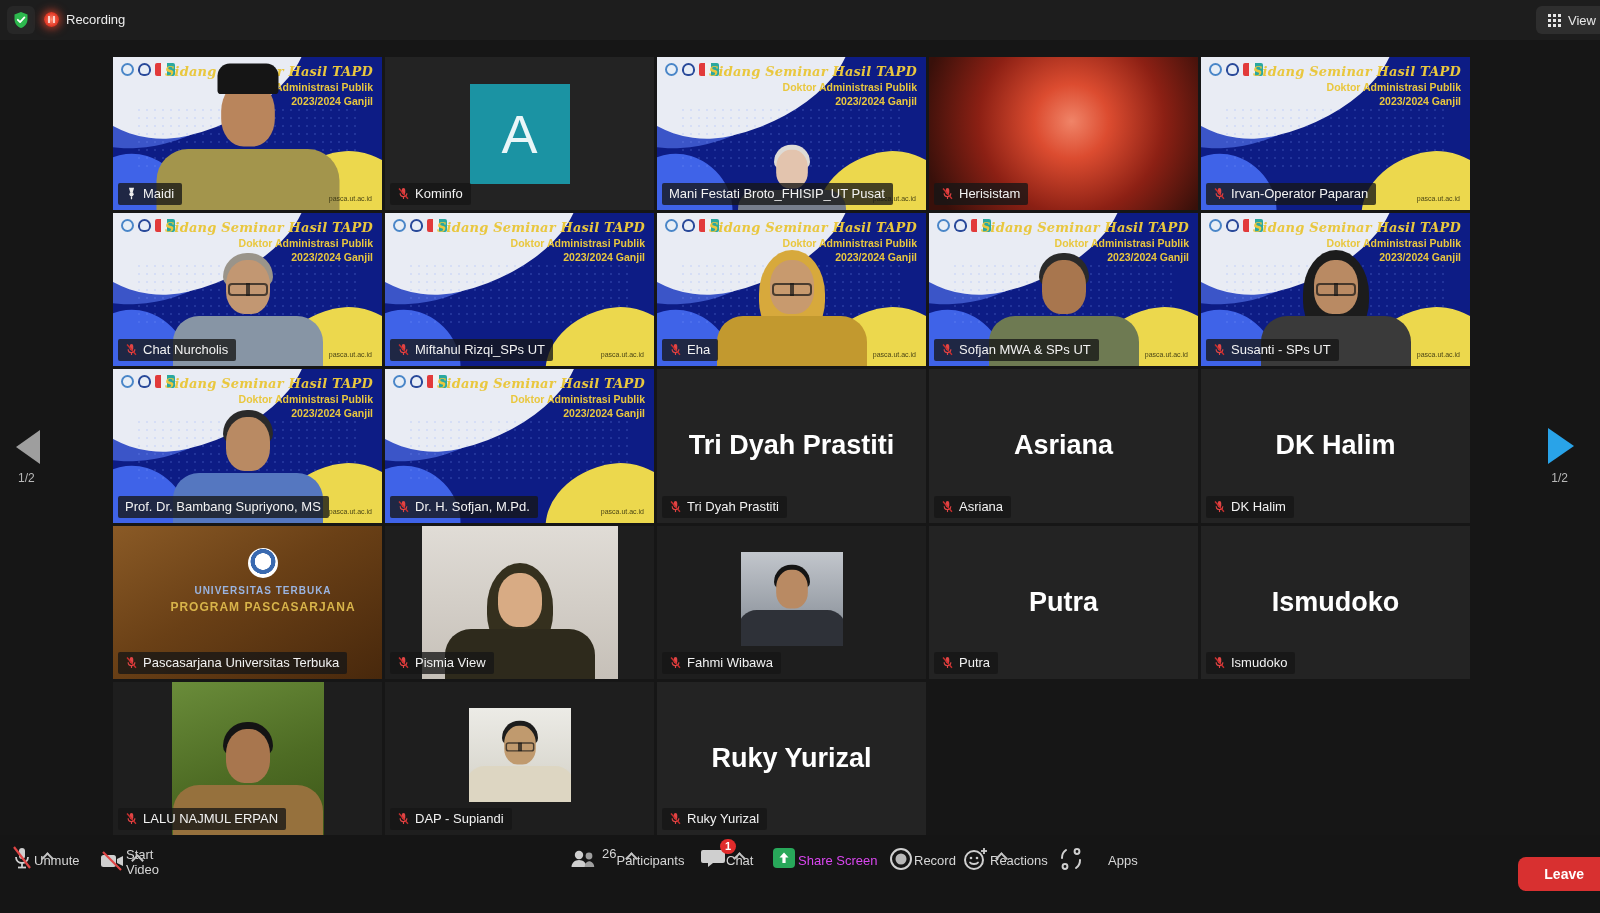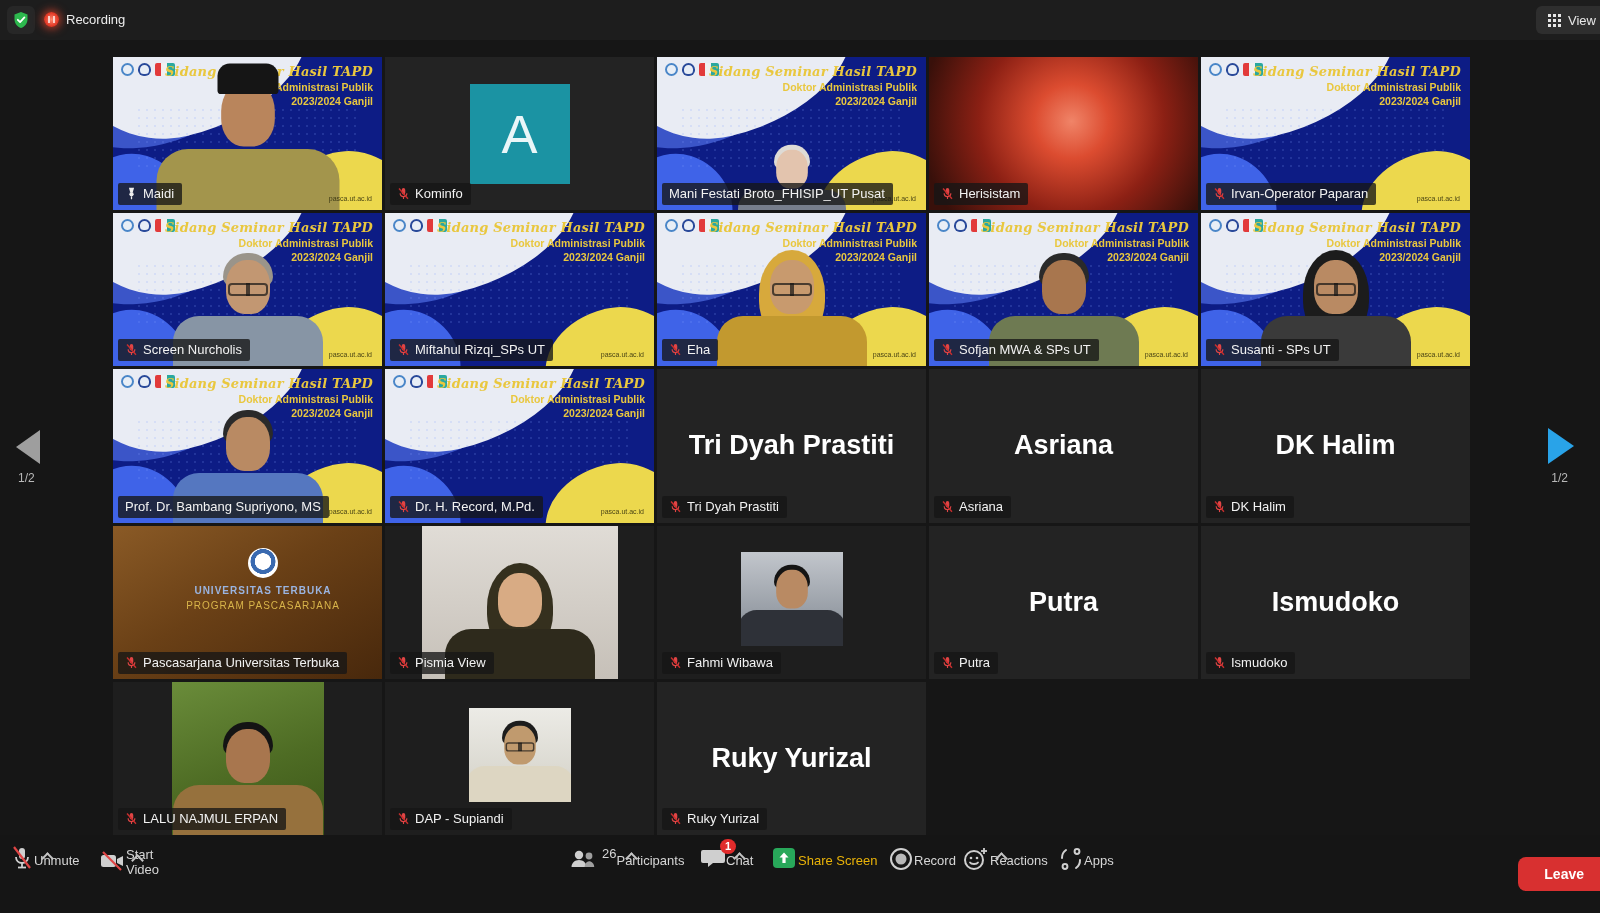--- a/index.html
+++ b/index.html
@@ -85,21 +85,21 @@
   .photo-arie .ph{width:100px;background:linear-gradient(180deg,#dcd6cc,#b8b2a6);}
   .photo-pismia .ph{width:196px;background:linear-gradient(180deg,#e0dcd6,#c6c0b8);}
   .photo-fahmi .ph{width:102px;top:26px;bottom:33px;background:linear-gradient(180deg,#c2c6cc 0%,#9aa0a8 60%,#787e86 100%);}
   .photo-dap .ph{width:102px;top:26px;bottom:33px;background:linear-gradient(180deg,#ecebe6,#d2d0c6);}
   .photo-lalu .ph{width:152px;background:linear-gradient(160deg,#6a8c3a 0%,#4e6c24 55%,#3c5618 100%);}
   .photo-campus{background:linear-gradient(150deg,#8a5a26 0%,#6a4016 45%,#48280c 100%);}
   .campus-inner{position:absolute;left:0;right:0;top:22px;text-align:center;margin-left:31px;}
   .ut-logo{width:30px;height:30px;margin:0 auto 7px;border-radius:50%;
            background:radial-gradient(circle at 50% 45%,#ffffff 0 36%,#3a6ab0 38% 55%,#ffffff 57% 100%);}
   .ct1{font-size:10px;font-weight:bold;color:#9ab4e0;letter-spacing:1px;}
-  .ct2{font-size:10px;font-weight:normal;color:#d8b44a;letter-spacing:1px;margin-top:4px;}
+  .ct2{font-size:12px;font-weight:bold;color:#d8b44a;letter-spacing:1px;margin-top:4px;}
 
   
   .arrow-left{position:absolute;left:16px;top:430px;width:0;height:0;
               border-top:17px solid transparent;border-bottom:17px solid transparent;
               border-right:24px solid #9e9e9e;z-index:15;}
   .page-label-left{position:absolute;left:18px;top:471px;font-size:12px;color:#b8b8b8;z-index:15;}
   .arrow-right{position:absolute;right:26px;top:428px;width:0;height:0;
                border-top:18px solid transparent;border-bottom:18px solid transparent;
                border-left:26px solid #29a3e8;z-index:15;}
   .page-label-right{position:absolute;right:32px;top:471px;font-size:12px;color:#b8b8b8;z-index:15;}
@@ -108,21 +108,21 @@
   .toolbar{position:absolute;left:0;right:0;bottom:0;height:78px;background:#151515;z-index:20;}
   .titem{position:absolute;top:9px;display:flex;flex-direction:row;align-items:center;
          color:#d6d6d6;font-size:13px;}
   .titem .icon-row{height:30px;display:flex;align-items:center;gap:4px;position:relative;}
   .titem .lbl{margin-top:3px;}
   .titem .chev{position:absolute;top:10px;width:7px;height:7px;
                border-left:2px solid #c4c4c4;border-top:2px solid #c4c4c4;transform:rotate(45deg);}
   .count{font-size:13px;color:#d6d6d6;position:relative;top:-6px;}
   .badge{position:absolute;top:-7px;right:-10px;background:#e02b2b;color:#fff;font-size:11px;
          font-weight:bold;border-radius:9px;padding:1px 5px;line-height:13px;}
-  .share-lbl{color:#eab308;}
+  .share-lbl{color:#d946ef;}
   .leave-btn{position:absolute;right:-10px;top:22px;height:34px;background:#d83030;border:none;
              border-radius:8px;padding:0 26px;color:#ffffff;font-size:14px;font-weight:bold;
              font-family:"Liberation Sans",sans-serif;cursor:pointer;}
 </style>
 </head>
 <body>
 
 <div class="topbar">
   <div class="shield-wrap">
     <svg width="18" height="18" viewBox="0 0 18 18">
@@ -289,21 +289,21 @@
           <div class="pp body" style="background:#8795a5"></div>
         </div>
       </div>
       <div class="nlabel">
         <svg class="mic-ico" viewBox="0 0 14 14">
           <rect x="5.1" y="1.2" width="3.8" height="7" rx="1.9" fill="#e04545"></rect>
           <path d="M3.4 6.8c0 2.1 1.6 3.6 3.6 3.6s3.6-1.5 3.6-3.6" fill="none" stroke="#e04545" stroke-width="1.2"></path>
           <line x1="7" y1="10.4" x2="7" y2="13" stroke="#e04545" stroke-width="1.2"></line>
           <line x1="2.2" y1="1.6" x2="11.8" y2="12.6" stroke="#c92e2e" stroke-width="1.5"></line>
         </svg>
-        <span>Screen Nurcholis</span>
+        <span>Chat Nurcholis</span>
       </div>
     </div>
     <div class="tile">
       <div class="vbg">
         <div class="wave2"></div>
         <div class="wave"></div>
         <div class="blue-blob"></div>
         <div class="yellow-blob"></div>
         <div class="logos">
           <span class="lg lg1"></span>
@@ -473,21 +473,21 @@
         </div>
         <div class="wm">pasca.ut.ac.id</div>
       </div>
       <div class="nlabel">
         <svg class="mic-ico" viewBox="0 0 14 14">
           <rect x="5.1" y="1.2" width="3.8" height="7" rx="1.9" fill="#e04545"></rect>
           <path d="M3.4 6.8c0 2.1 1.6 3.6 3.6 3.6s3.6-1.5 3.6-3.6" fill="none" stroke="#e04545" stroke-width="1.2"></path>
           <line x1="7" y1="10.4" x2="7" y2="13" stroke="#e04545" stroke-width="1.2"></line>
           <line x1="2.2" y1="1.6" x2="11.8" y2="12.6" stroke="#c92e2e" stroke-width="1.5"></line>
         </svg>
-        <span>Dr. H. Record, M.Pd.</span>
+        <span>Dr. H. Sofjan, M.Pd.</span>
       </div>
     </div>
     <div class="tile">
       <div class="big-name">Tri Dyah Prastiti</div>
       <div class="nlabel">
         <svg class="mic-ico" viewBox="0 0 14 14">
           <rect x="5.1" y="1.2" width="3.8" height="7" rx="1.9" fill="#e04545"></rect>
           <path d="M3.4 6.8c0 2.1 1.6 3.6 3.6 3.6s3.6-1.5 3.6-3.6" fill="none" stroke="#e04545" stroke-width="1.2"></path>
           <line x1="7" y1="10.4" x2="7" y2="13" stroke="#e04545" stroke-width="1.2"></line>
           <line x1="2.2" y1="1.6" x2="11.8" y2="12.6" stroke="#c92e2e" stroke-width="1.5"></line>
@@ -744,21 +744,21 @@
         <circle cx="15" cy="12" r="1.3" fill="#cfcfcf"></circle>
         <path d="M8 16.5 c1.2 2 6.8 2 8 0" fill="none" stroke="#cfcfcf" stroke-width="1.8" stroke-linecap="round"></path>
         <line x1="22" y1="2" x2="22" y2="8" stroke="#cfcfcf" stroke-width="1.8"></line>
         <line x1="19" y1="5" x2="25" y2="5" stroke="#cfcfcf" stroke-width="1.8"></line>
       </svg>
       <span class="chev" style="right:-16px;"></span>
     </div>
     <span class="lbl">Reactions</span>
   </div>
 
-  <div class="titem" style="left:1058px;width:58px;">
+  <div class="titem" style="left:1058px;width:58px;gap:24px;">
     <div class="icon-row">
       <svg width="26" height="26" viewBox="0 0 26 26">
         <path d="M8 4 a9.5 9.5 0 0 0 -4 8" fill="none" stroke="#cfcfcf" stroke-width="2" stroke-linecap="round"></path>
         <path d="M18 22 a9.5 9.5 0 0 0 4 -8" fill="none" stroke="#cfcfcf" stroke-width="2" stroke-linecap="round"></path>
         <circle cx="19" cy="5.5" r="2.4" fill="none" stroke="#cfcfcf" stroke-width="2"></circle>
         <circle cx="7" cy="20.5" r="2.4" fill="none" stroke="#cfcfcf" stroke-width="2"></circle>
       </svg>
     </div>
     <span class="lbl">Apps</span>
   </div>

